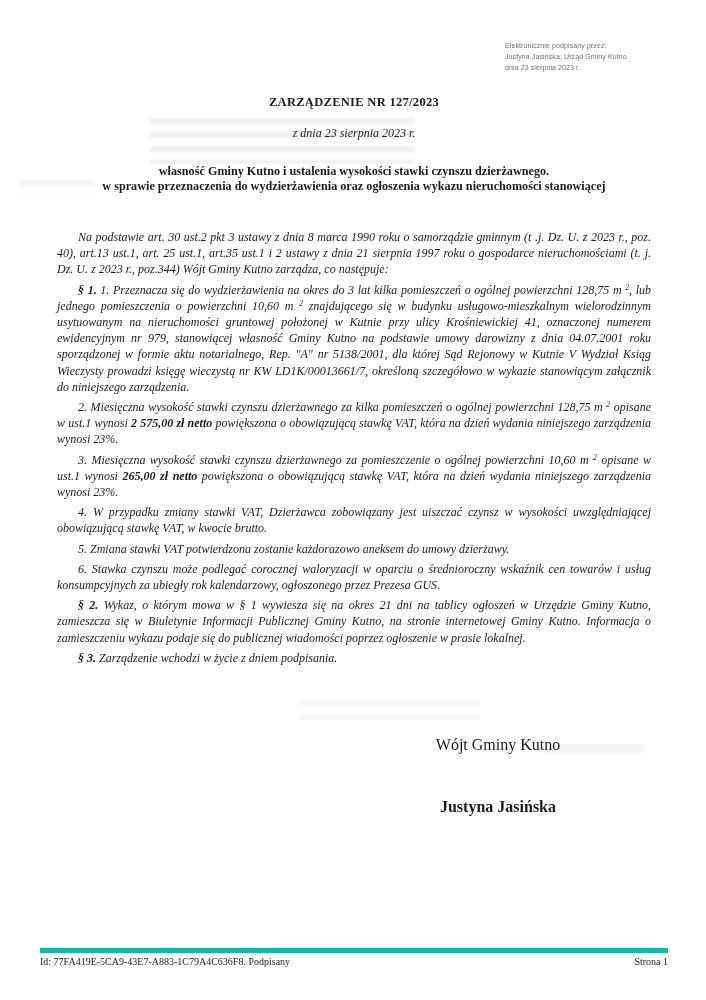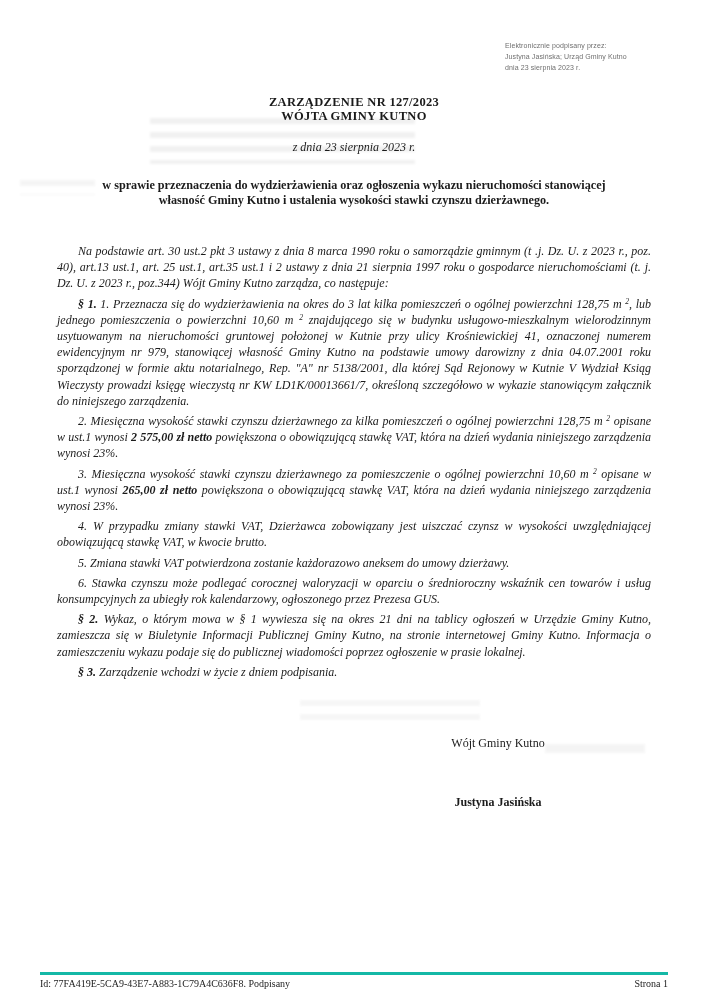--- a/index.html
+++ b/index.html
@@ -68,40 +68,39 @@
   }
   .body-par b { font-weight: bold; }
 
   
   .signature {
     position: absolute;
     left: 398px;
     top: 736px;
     width: 200px;
     text-align: center;
-    font-size: 12px;
+    font-size: 16px;
   }
   .signature .sig-name {
     font-weight: bold;
     margin-top: 44px;
   }
 
   
   .footer {
     position: absolute;
     left: 40px;
     right: 38px;
     top: 948px;
-    border-top: 3px solid #14b8a6;
+    border-top: 5px solid #14b8a6;
     padding-top: 3px;
     display: flex;
     justify-content: space-between;
     font-size: 10px;
     color: #222;
-    margin-top: 24px;
   }
 
   
   .artifact {
     position: absolute;
     pointer-events: none;
     filter: blur(1px);
     background: repeating-linear-gradient(to bottom, #444 0 6px, transparent 6px 14px);
   }
   .a1 { left: 150px; top: 118px; width: 265px; height: 46px; opacity: 0.07; }
@@ -120,26 +119,25 @@
   <div class="artifact a4"></div>
 
   <div class="esig">
     <div>Elektronicznie podpisany przez:</div>
     <div>Justyna Jasińska; Urząd Gminy Kutno</div>
     <div>dnia 23 sierpnia 2023 r.</div>
   </div>
 
   <div class="content">
     <div class="title-line">ZARZĄDZENIE NR 127/2023</div>
-    <div class="title-line">WÓJTA GMINY KUTNO</div>
     <div class="date-line">z dnia 23 sierpnia 2023 r.</div>
 
     <div class="subject">
+      <div>własność Gminy Kutno i ustalenia wysokości stawki czynszu dzierżawnego.</div>
       <div>w sprawie przeznaczenia do wydzierżawienia oraz ogłoszenia wykazu nieruchomości stanowiącej</div>
-      <div>własność Gminy Kutno i ustalenia wysokości stawki czynszu dzierżawnego.</div>
     </div>
 
     <div class="body-text">
       <p class="body-par">Na podstawie art. 30 ust.2 pkt 3 ustawy z dnia 8 marca 1990 roku o samorządzie gminnym (t .j. Dz. U. z 2023 r., poz. 40), art.13 ust.1, art. 25 ust.1, art.35 ust.1 i 2 ustawy z dnia 21 sierpnia 1997 roku o gospodarce nieruchomościami (t. j. Dz. U. z 2023 r., poz.344) Wójt Gminy Kutno zarządza, co następuje:</p>
 
       <p class="body-par"><b>§ 1.</b><span> 1. Przeznacza się do wydzierżawienia na okres do 3 lat kilka pomieszczeń o ogólnej powierzchni 128,75 m </span><sup>2</sup><span>, lub jednego pomieszczenia o powierzchni 10,60 m </span><sup>2</sup><span> znajdującego się w budynku usługowo-mieszkalnym wielorodzinnym usytuowanym na nieruchomości gruntowej położonej w Kutnie przy ulicy Krośniewickiej 41, oznaczonej numerem ewidencyjnym nr 979, stanowiącej własność Gminy Kutno na podstawie umowy darowizny z dnia 04.07.2001 roku sporządzonej w formie aktu notarialnego, Rep. "A" nr 5138/2001, dla której Sąd Rejonowy w Kutnie V Wydział Ksiąg Wieczysty prowadzi księgę wieczystą nr KW LD1K/00013661/7, określoną szczegółowo w wykazie stanowiącym załącznik do niniejszego zarządzenia.</span></p>
 
       <p class="body-par"><span>2. Miesięczna wysokość stawki czynszu dzierżawnego za kilka pomieszczeń o ogólnej powierzchni 128,75 m </span><sup>2</sup><span> opisane w ust.1 wynosi </span><b>2 575,00 zł netto</b><span> powiększona o obowiązującą stawkę VAT, która na dzień wydania niniejszego zarządzenia wynosi 23%.</span></p>
 
       <p class="body-par"><span>3. Miesięczna wysokość stawki czynszu dzierżawnego za pomieszczenie o ogólnej powierzchni 10,60 m </span><sup>2</sup><span> opisane w ust.1 wynosi </span><b>265,00 zł netto</b><span> powiększona o obowiązującą stawkę VAT, która na dzień wydania niniejszego zarządzenia wynosi 23%.</span></p>

